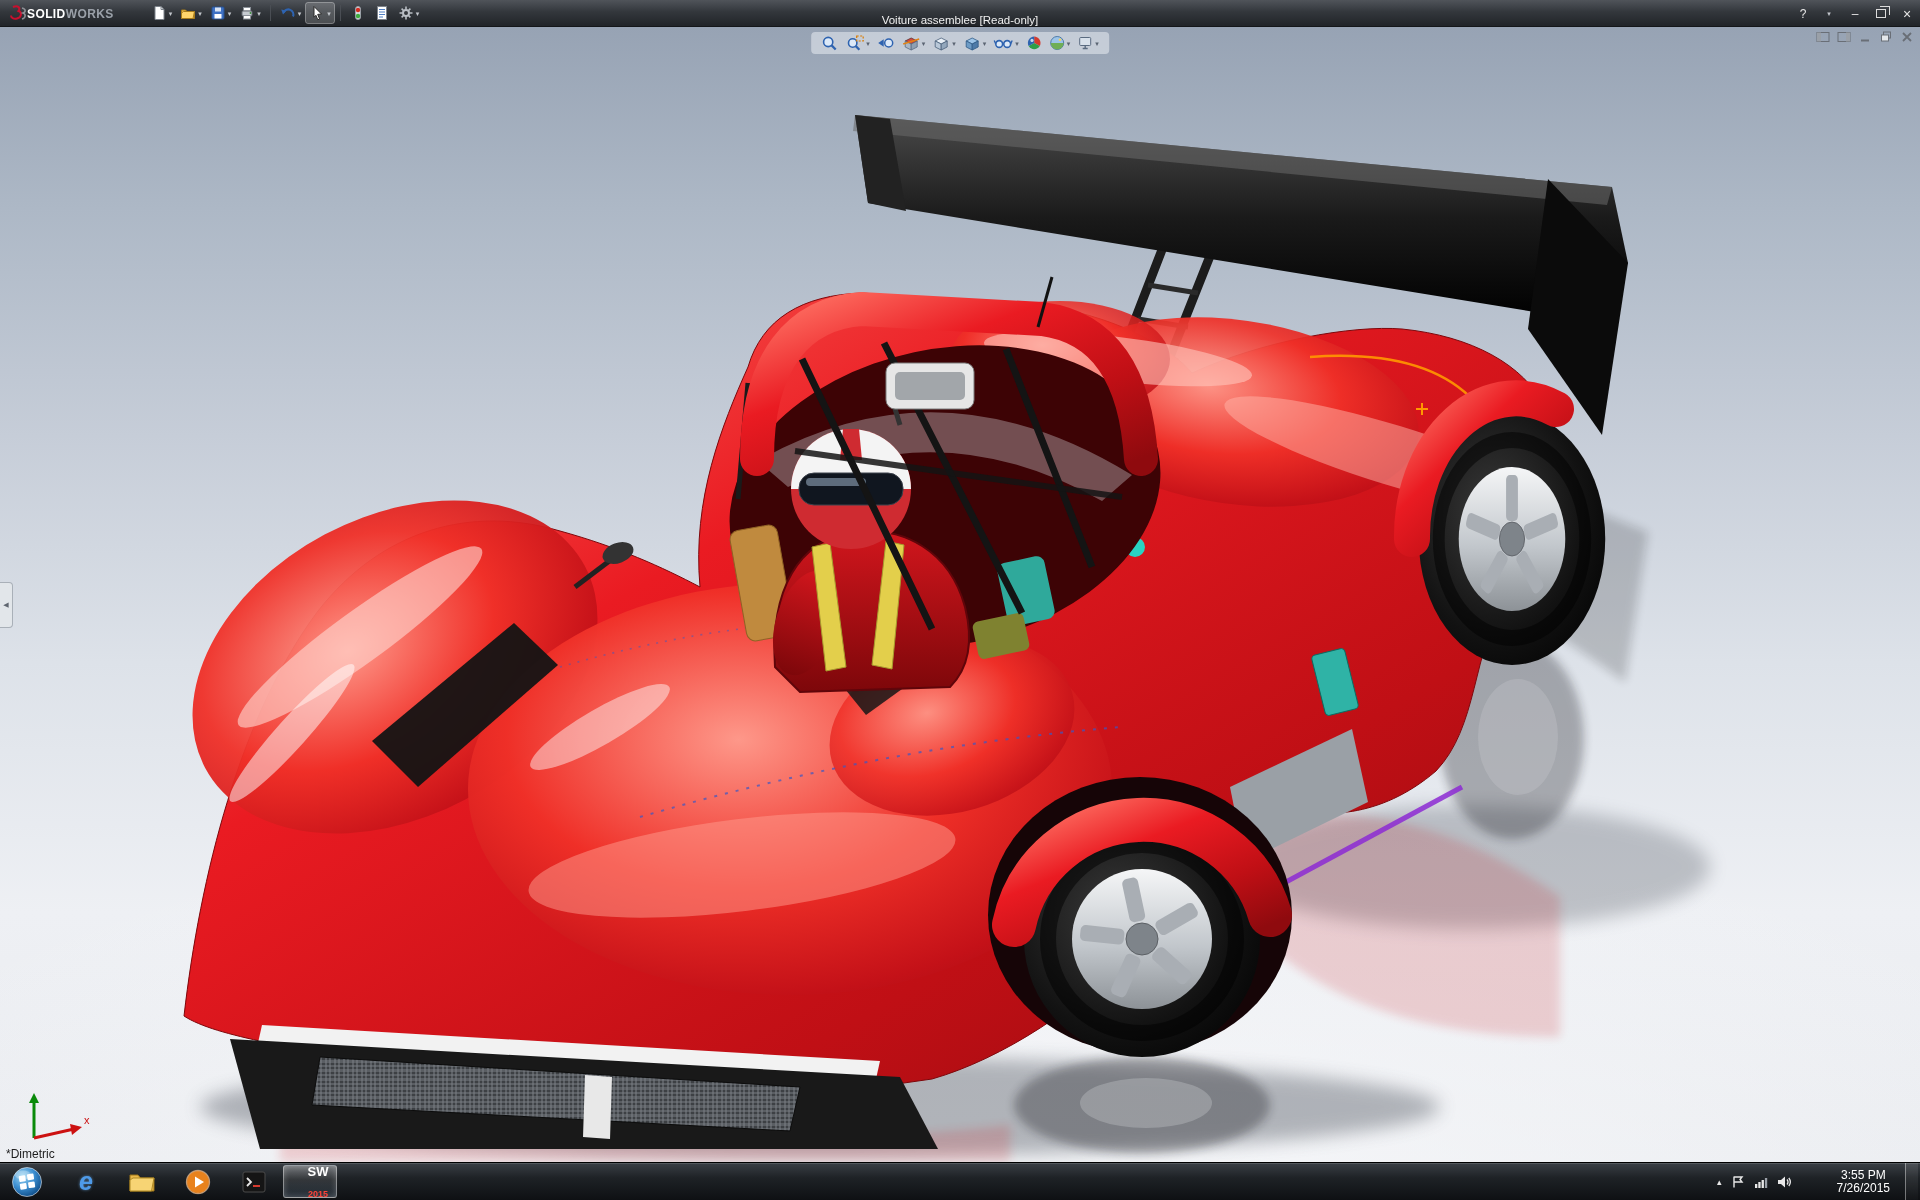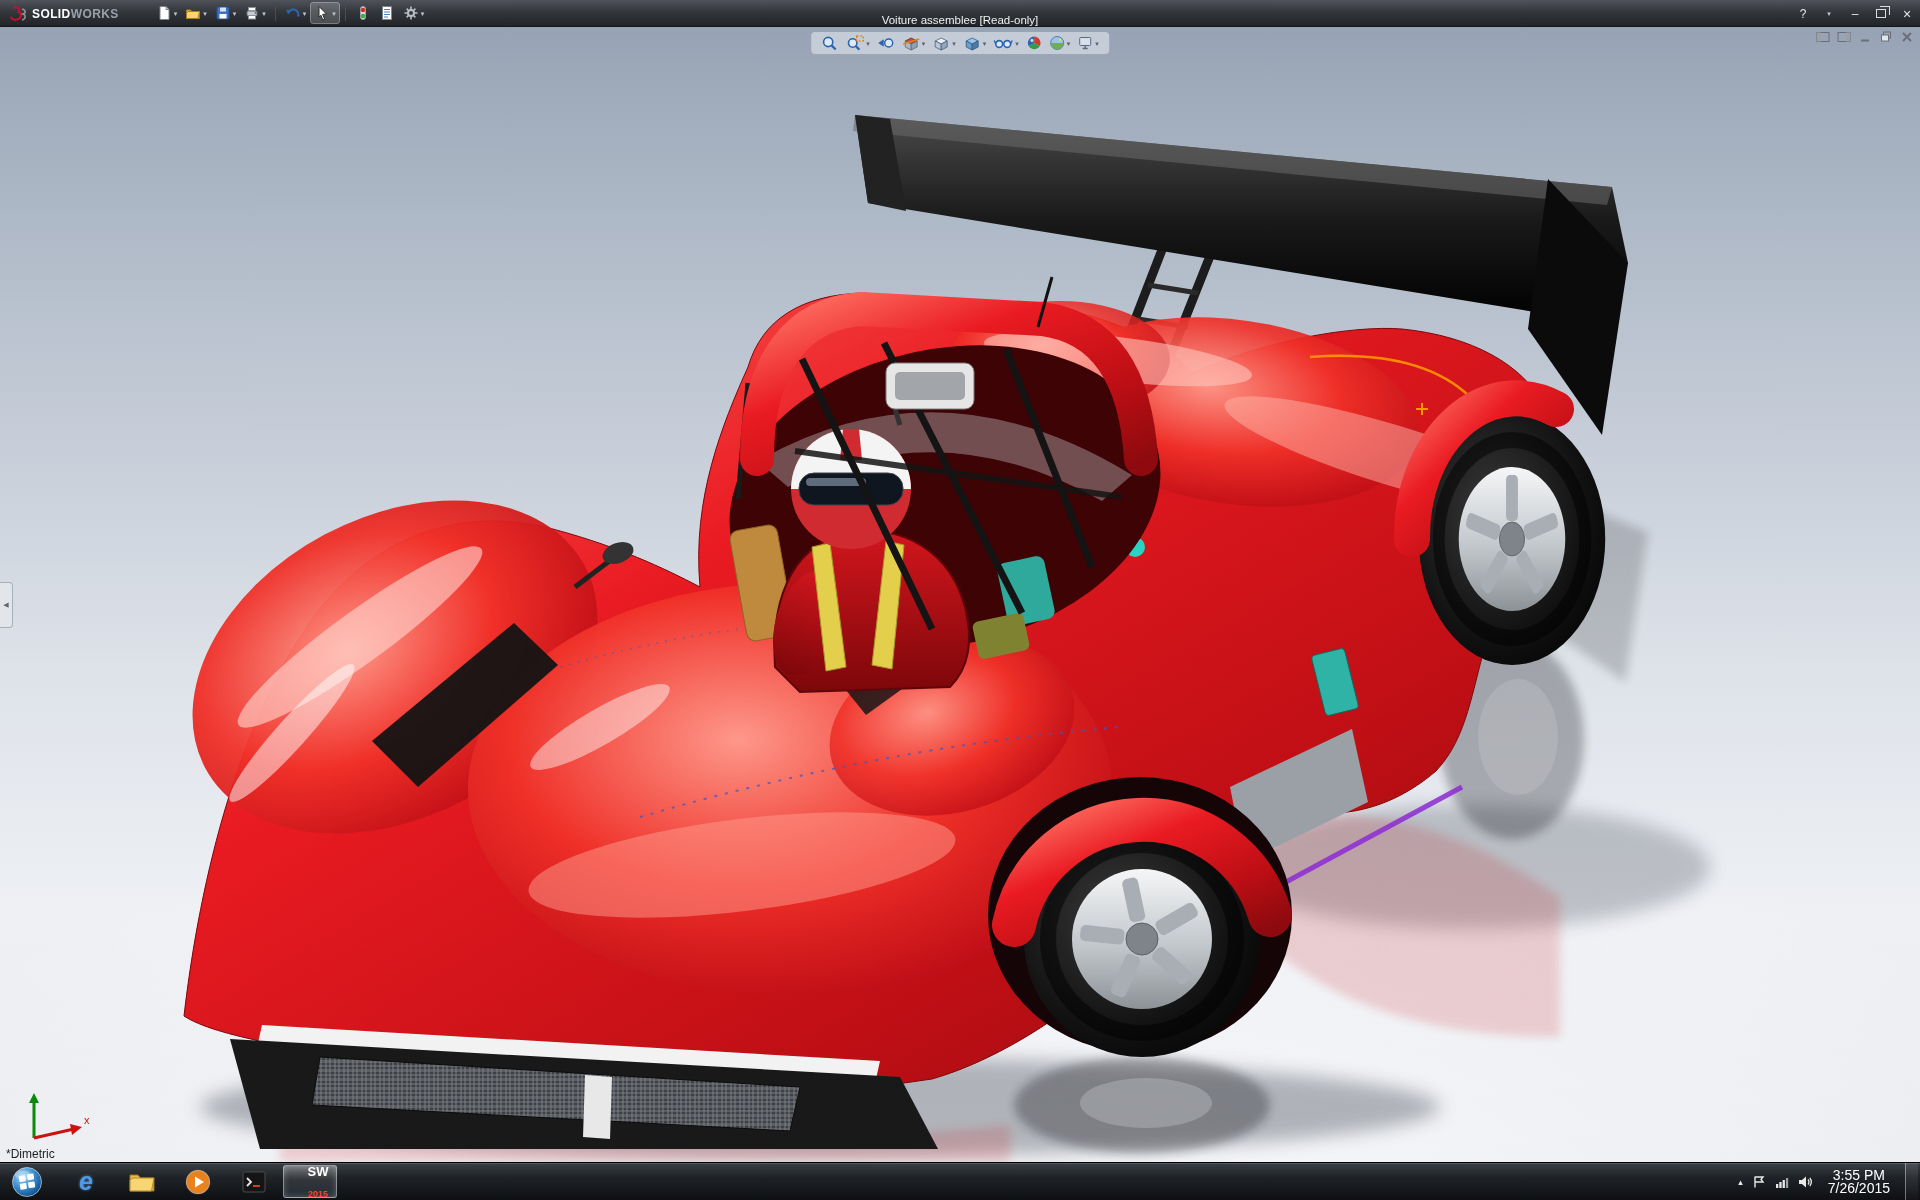--- a/index.html
+++ b/index.html
@@ -3,21 +3,21 @@
 <meta charset="utf-8">
 <style>
   html,body{margin:0;padding:0;width:1920px;height:1200px;overflow:hidden;
     font-family:"Liberation Sans","DejaVu Sans",sans-serif;background:#000;}
   *{box-sizing:border-box;}
 
   
   .titlebar{position:absolute;top:0;left:0;right:0;height:27px;
     background:linear-gradient(#50545a,#33373c 45%,#212428);
     border-bottom:1px solid #141619;display:flex;align-items:center;color:#e8e8e8;z-index:30;}
-  .brand{display:flex;align-items:flex-end;gap:5px;padding:0 10px;}
+  .brand{display:flex;align-items:center;padding:0 10px;}
   .brand .b1{font-weight:bold;color:#fff;font-size:12px;letter-spacing:.4px;}
   .brand .b2{font-weight:bold;color:#9aa0a8;font-size:12px;letter-spacing:.4px;}
   .main-toolbar{display:flex;align-items:center;gap:2px;margin-left:24px;}
   .tb-btn{display:flex;align-items:center;gap:2px;padding:2px 3px;border-radius:2px;}
   .tb-btn.selected{background:rgba(255,255,255,.18);outline:1px solid rgba(255,255,255,.4);}
   .caret{font-size:7px;color:#c2c6cc;line-height:1;}
   .tb-sep{width:1px;height:16px;background:#4a4e54;margin:0 4px;}
   .win-title{position:absolute;left:0;right:0;top:0;height:39px;display:flex;align-items:center;
     justify-content:center;font-size:11.5px;color:#f0f0f0;pointer-events:none;}
   .win-controls{position:absolute;right:6px;top:0;height:27px;display:flex;align-items:center;
@@ -57,21 +57,21 @@
   .app{width:54px;display:flex;flex-direction:column;align-items:center;justify-content:center;
     margin:2px 1px;border-radius:3px;}
   .app.active{background:linear-gradient(rgba(255,255,255,.30),rgba(255,255,255,.10) 45%,rgba(130,170,210,.18));
     border:1px solid rgba(255,255,255,.45);box-shadow:inset 0 0 6px rgba(255,255,255,.25);padding-left:16px;}
   .ie-glyph{font-size:25px;font-weight:bold;color:#4e9ae8;font-style:italic;line-height:1;
     text-shadow:0 0 3px rgba(120,190,255,.6);}
   .sw-glyph{font-size:13px;font-weight:bold;color:#fff;line-height:1;}
   .sw-badge{font-size:9px;font-weight:bold;color:#ff4338;line-height:1;margin-top:12px;}
   .tray{margin-left:auto;display:flex;align-items:center;gap:9px;padding-right:2px;}
   .tray-expand{font-size:9px;color:#e8e8e8;}
-  .clock{text-align:center;font-size:14px;line-height:13px;color:#fff;padding:0 6px;white-space:nowrap;}
+  .clock{text-align:center;font-size:12px;line-height:13px;color:#fff;padding:0 6px;white-space:nowrap;margin-left:30px;}
   .show-desktop{width:13px;align-self:stretch;border-left:1px solid rgba(255,255,255,.4);
     background:linear-gradient(rgba(255,255,255,.10),rgba(255,255,255,.02));}
 </style>
 </head>
 <body>
 
 <div class="titlebar">
   <div class="brand">
     <svg width="17" height="16" viewBox="0 0 17 16">
       <path d="M3 2 C8 0 11 3 8.5 6 C12 7 12 12 7 13.5 C3.5 14.5 1 12.5 1 10.5" stroke="#c8102e" stroke-width="2" fill="none"></path>

